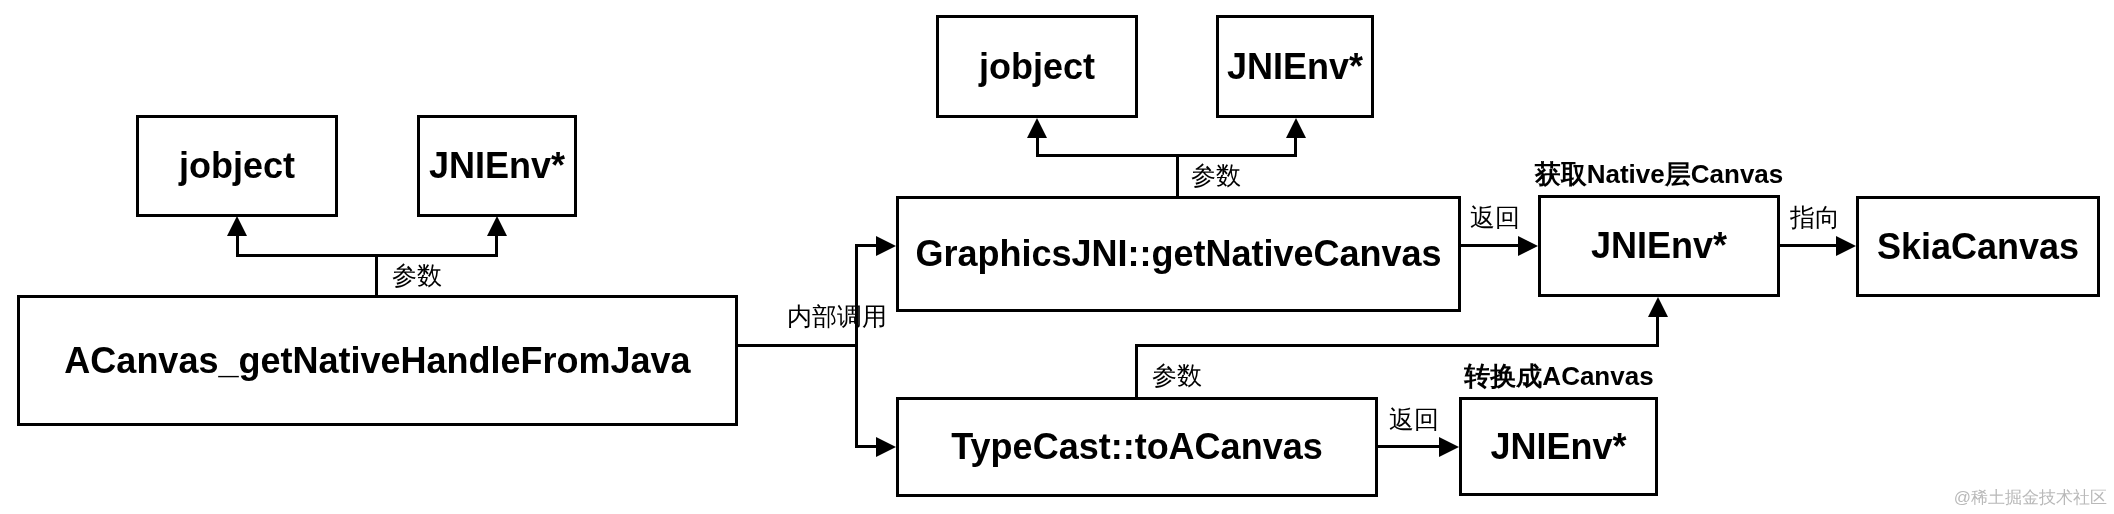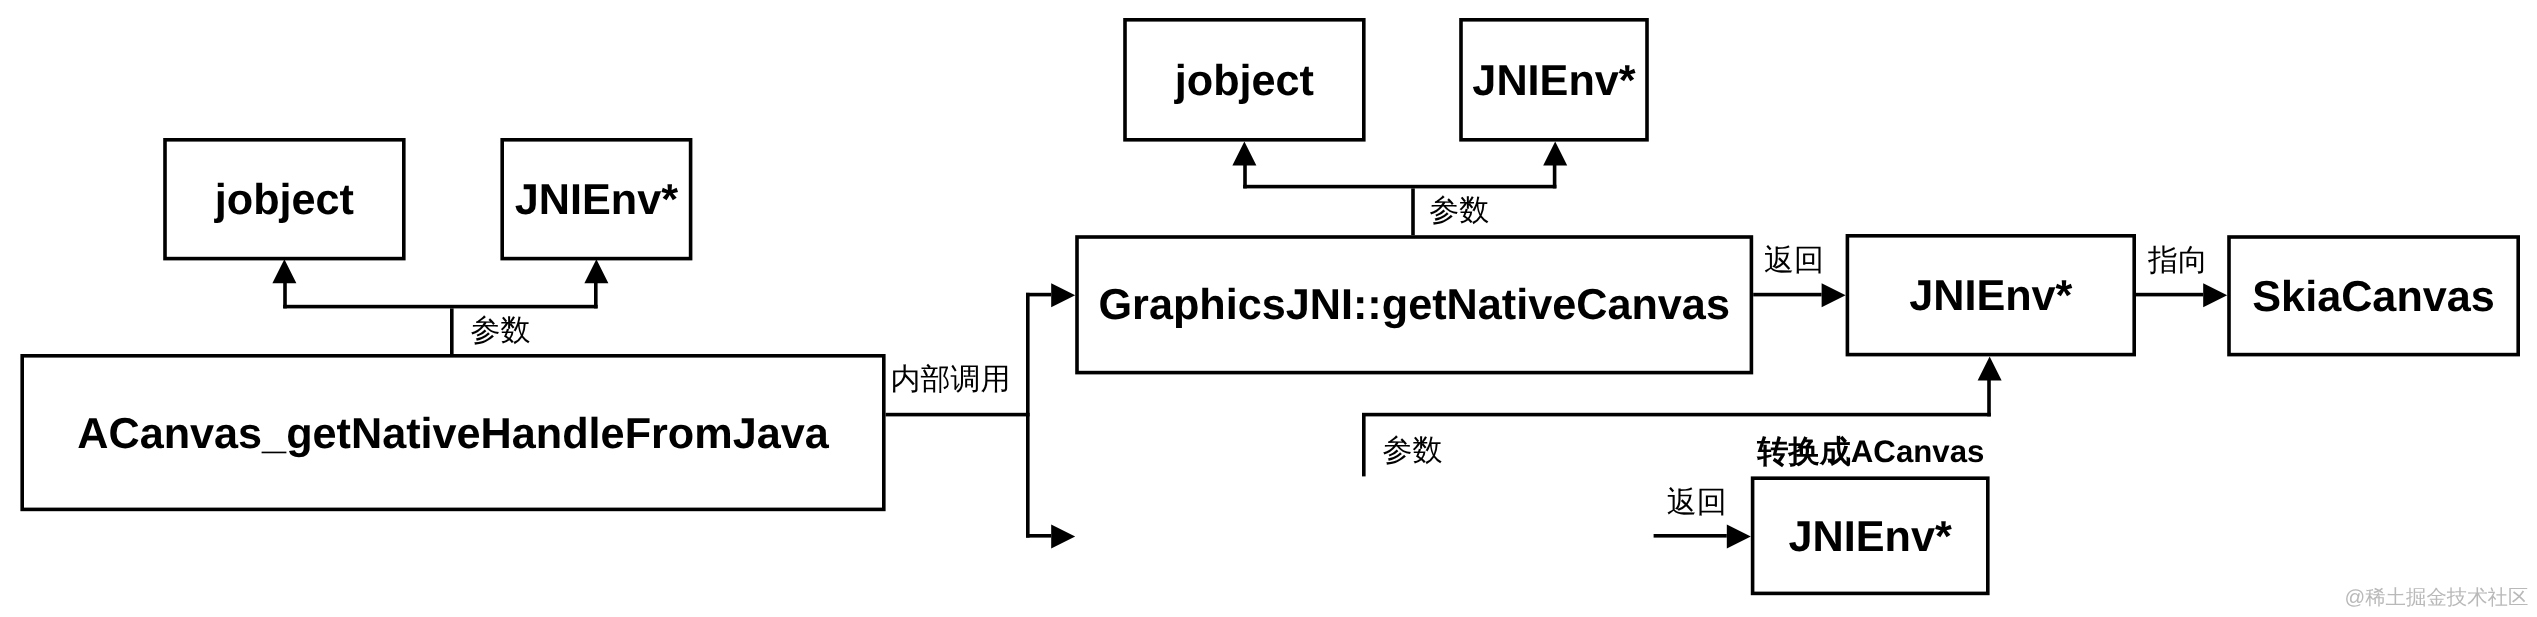--- a/index.html
+++ b/index.html
@@ -41,20 +41,21 @@
   <div class="node" style="left:936px;top:15px;width:202px;height:103px">jobject</div>
 
   <div class="node" style="left:1216px;top:15px;width:158px;height:103px">JNIEnv*</div>
 
   <div class="node" style="left:896px;top:196px;width:565px;height:116px">GraphicsJNI::getNativeCanvas</div>
 
   <div class="node" style="left:1538px;top:195px;width:242px;height:102px">JNIEnv*</div>
 
   <div class="node" style="left:1856px;top:196px;width:244px;height:101px">SkiaCanvas</div>
 
+  <div class="node" style="left:896px;top:397px;width:482px;height:100px">TypeCast::toACanvas</div>
 
   <div class="node" style="left:1459px;top:397px;width:199px;height:99px">JNIEnv*</div>
 
   
   <div class="edge">
     <div class="arrow-up" style="left:227px;top:216px"></div>
     <div class="vline" style="left:236px;top:232px;height:25px"></div>
     <div class="hline" style="left:236px;top:254px;width:262px"></div>
     <div class="vline" style="left:495px;top:232px;height:25px"></div>
     <div class="arrow-up" style="left:487px;top:216px"></div>
@@ -63,21 +64,21 @@
   </div>
 
   
   <div class="edge">
     <div class="hline" style="left:738px;top:344px;width:120px"></div>
     <div class="vline" style="left:855px;top:244px;height:204px"></div>
     <div class="hline" style="left:855px;top:244px;width:21px"></div>
     <div class="arrow-right" style="left:876px;top:236px"></div>
     <div class="hline" style="left:855px;top:445px;width:21px"></div>
     <div class="arrow-right" style="left:876px;top:437px"></div>
-    <div class="lbl" style="left:742px;top:303px">内部调用</div>
+    <div class="lbl" style="left:787px;top:303px">内部调用</div>
   </div>
 
   
   <div class="edge">
     <div class="arrow-up" style="left:1027px;top:118px"></div>
     <div class="vline" style="left:1036px;top:134px;height:23px"></div>
     <div class="hline" style="left:1036px;top:154px;width:261px"></div>
     <div class="vline" style="left:1294px;top:134px;height:23px"></div>
     <div class="arrow-up" style="left:1286px;top:118px"></div>
     <div class="vline" style="left:1176px;top:157px;height:39px"></div>
@@ -108,19 +109,20 @@
   
   <div class="edge">
     <div class="vline" style="left:1135px;top:346px;height:51px"></div>
     <div class="hline" style="left:1135px;top:344px;width:524px"></div>
     <div class="vline" style="left:1656px;top:314px;height:33px"></div>
     <div class="arrow-up" style="left:1648px;top:297px"></div>
     <div class="lbl" style="left:1152px;top:362px">参数</div>
   </div>
 
   
+  <div class="lbl bold ctr" style="left:1659px;top:160px">获取Native层Canvas</div>
 
   <div class="lbl bold ctr" style="left:1559px;top:362px">转换成ACanvas</div>
 
   
   <div class="watermark" style="right:7px;top:486px">@稀土掘金技术社区</div>
 
 </div>
 
 </body></html>

